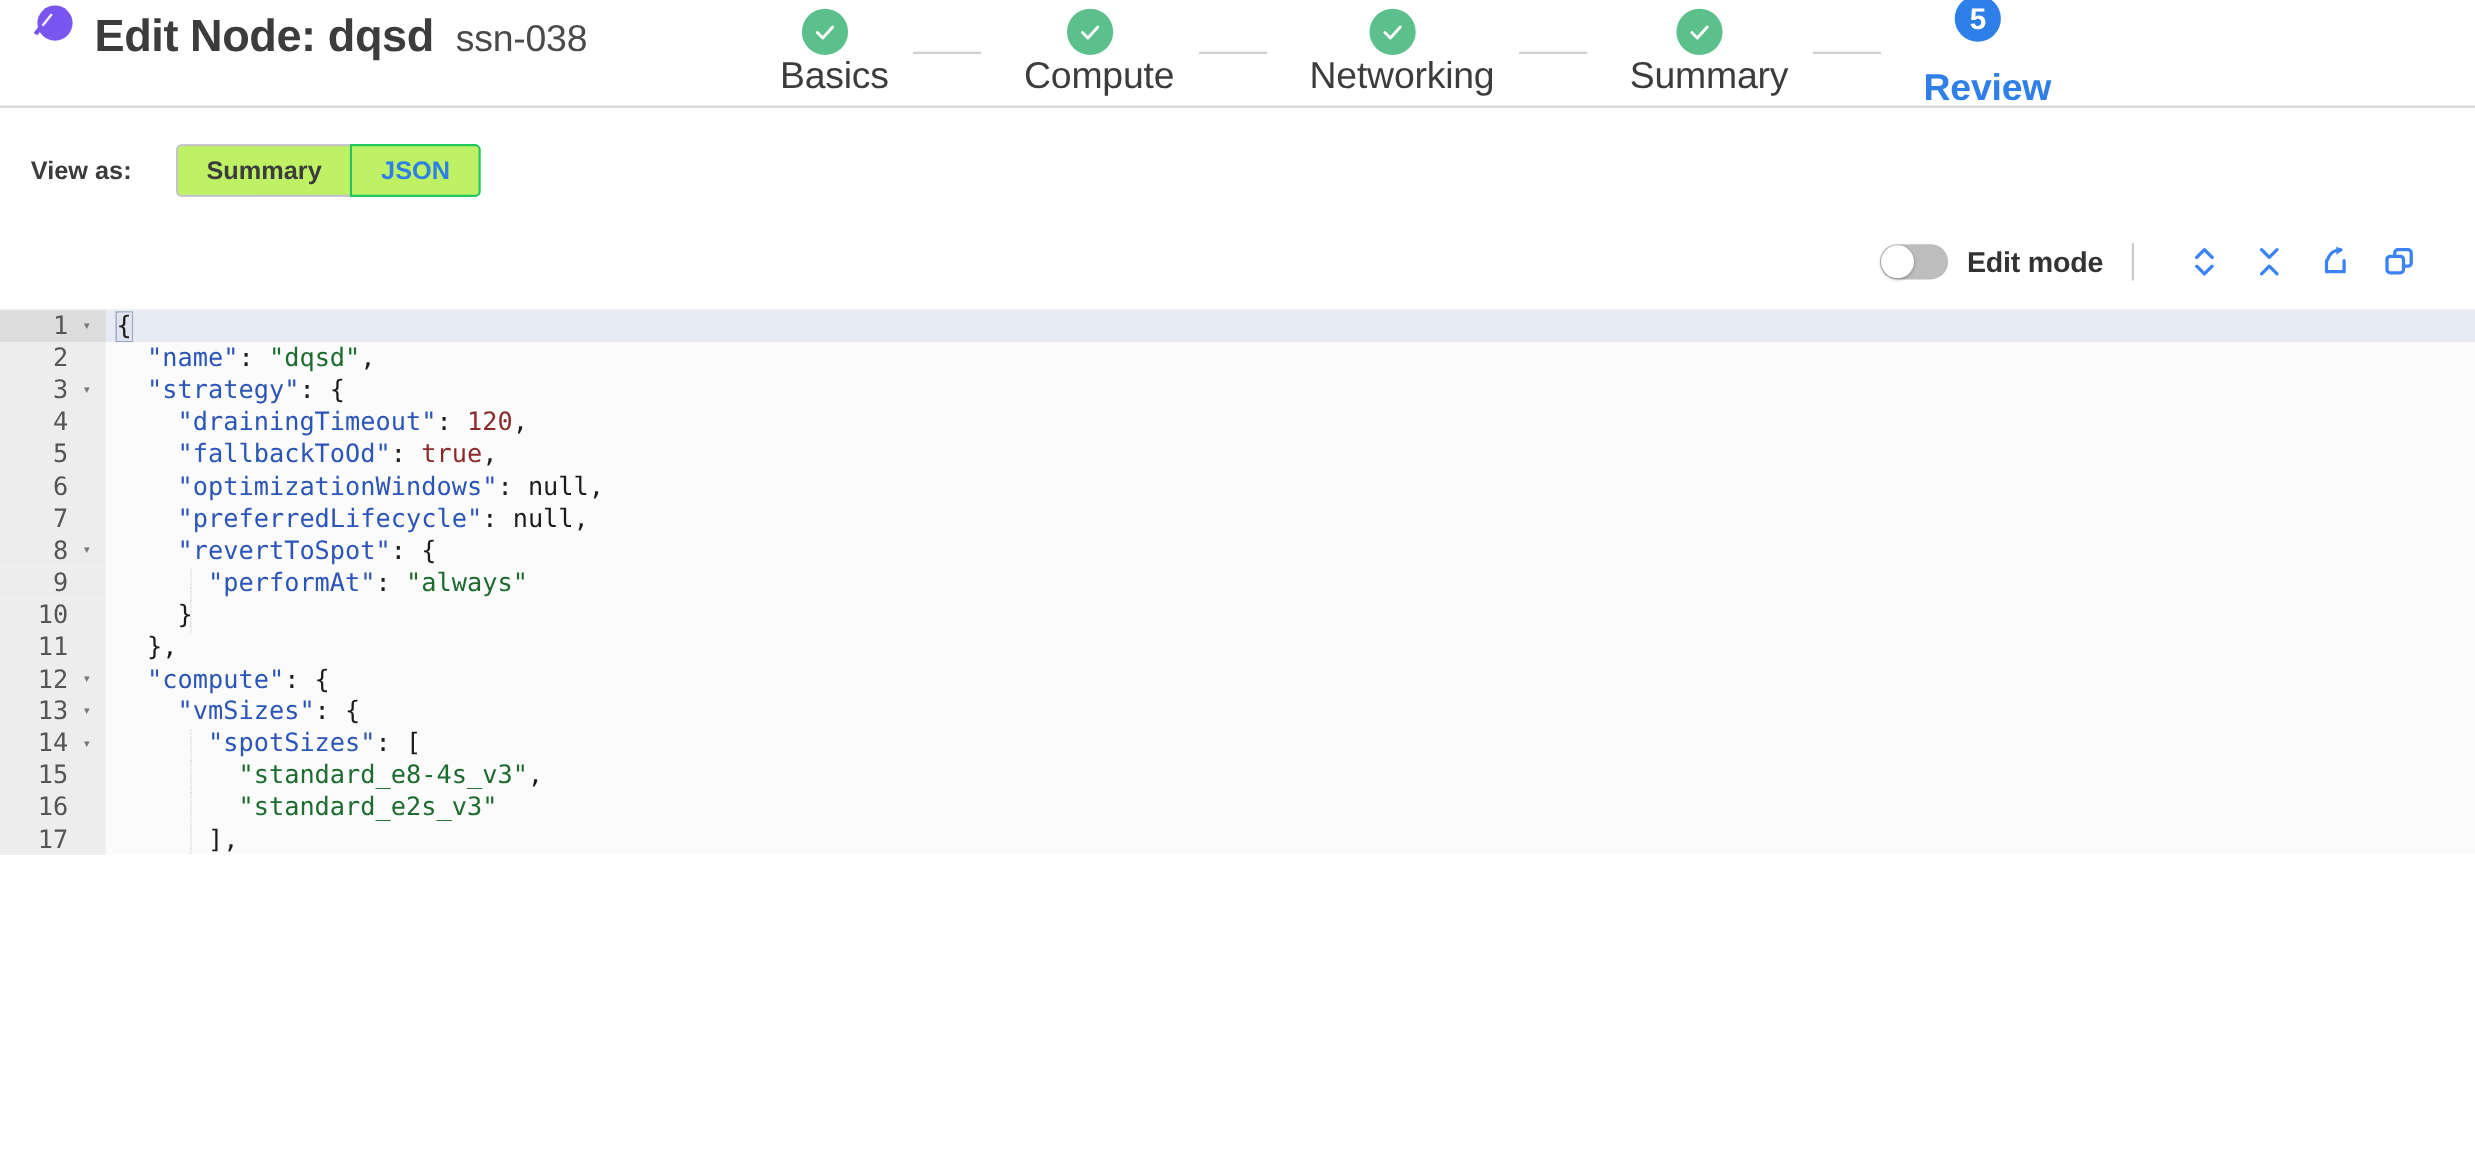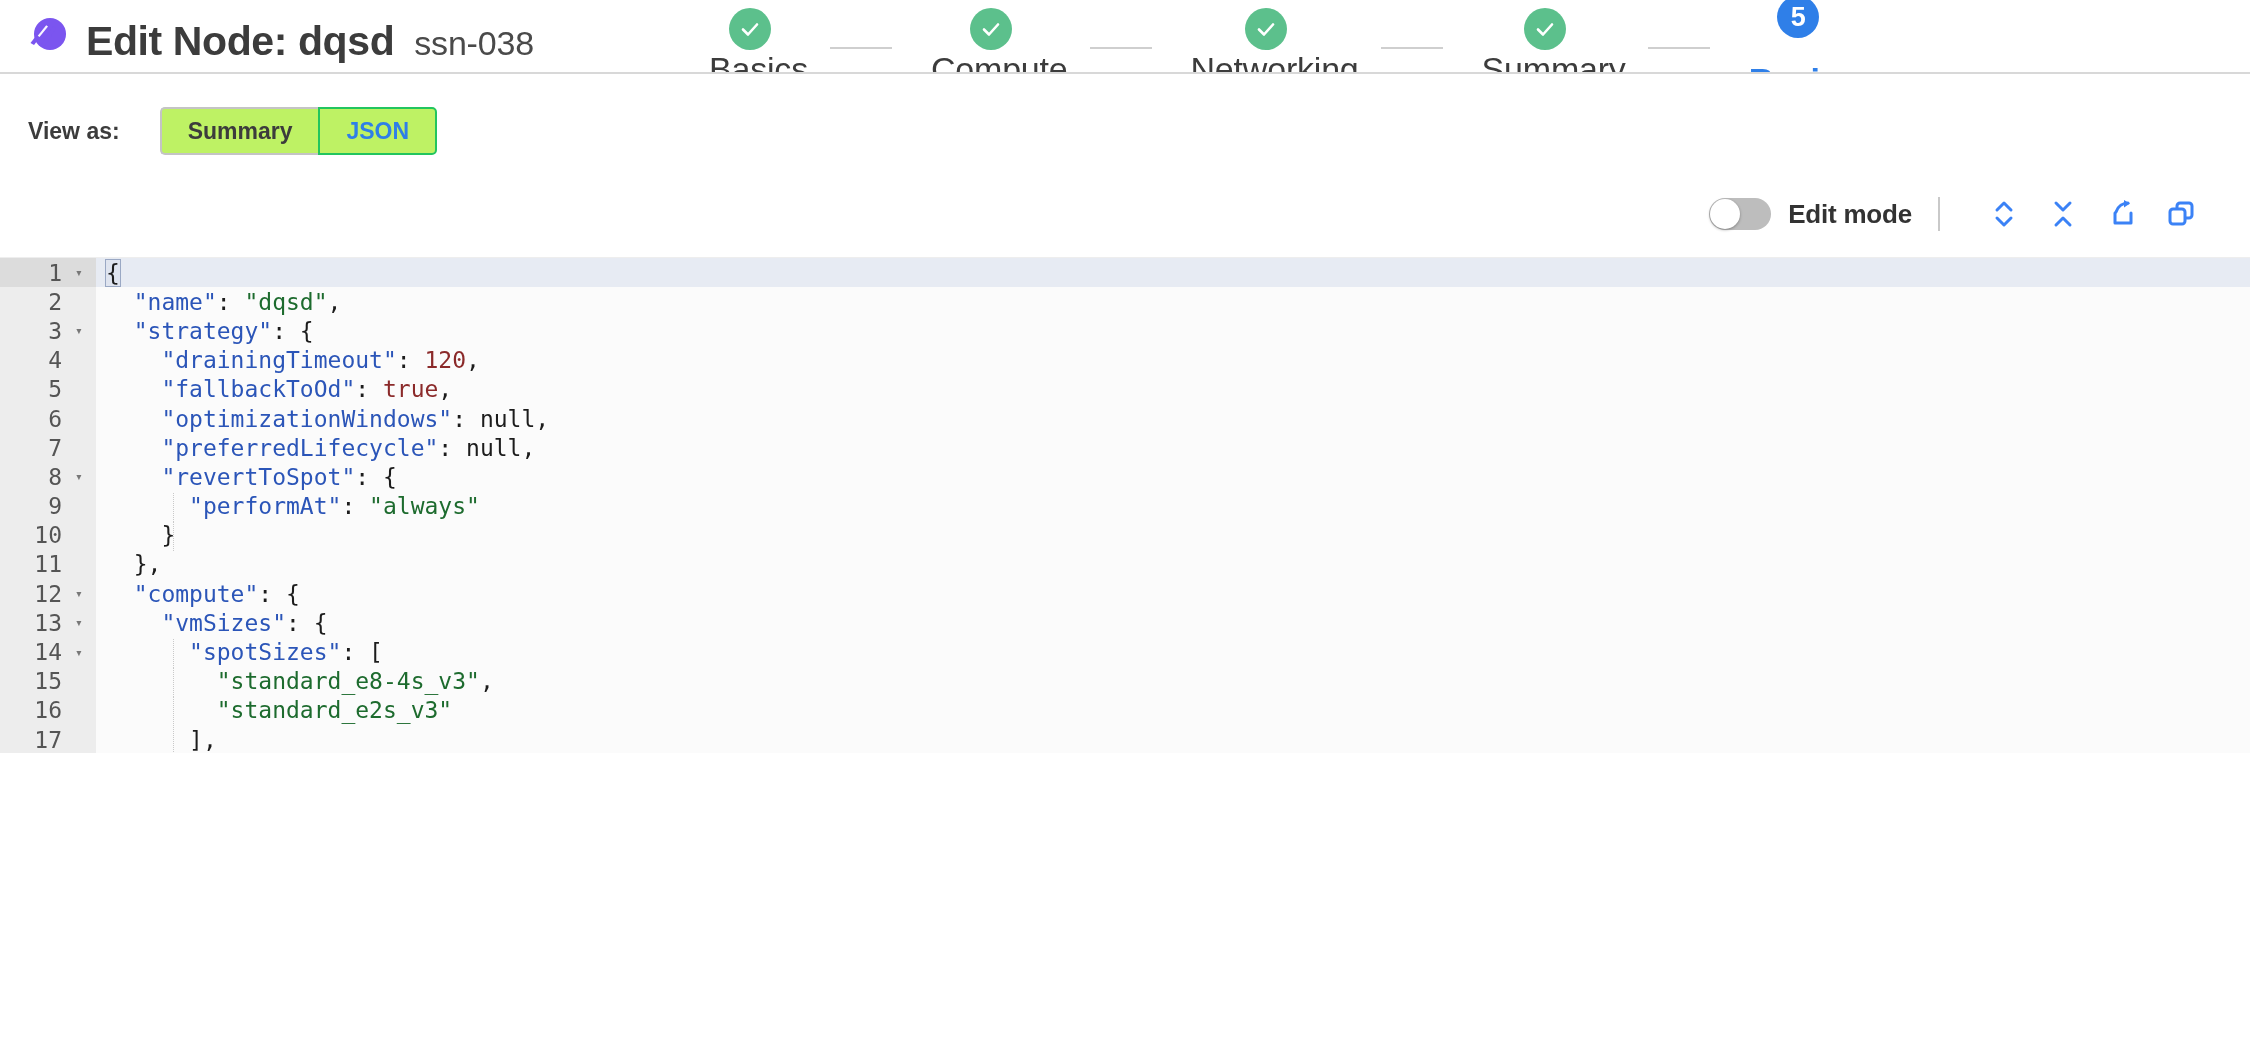--- a/index.html
+++ b/index.html
@@ -7,23 +7,23 @@
     margin: 0; padding: 0;
     width: 2250px; height: 1048px;
     background: #ffffff;
     font-family: "Liberation Sans", sans-serif;
     overflow: hidden;
   }
 
   
   .header {
     position: relative;
-    height: 74px;
-    display: flex;
-    align-items: center;
+    height: 98px;
+    display: flex;
+    align-items: flex-start;
     border-bottom: 2px solid #d8d8d8;
     overflow: hidden;
     padding-left: 22px;
   }
   .logo {
     width: 46px; height: 46px;
     flex: 0 0 46px;
     margin-right: 18px;
     position: relative;
   }

